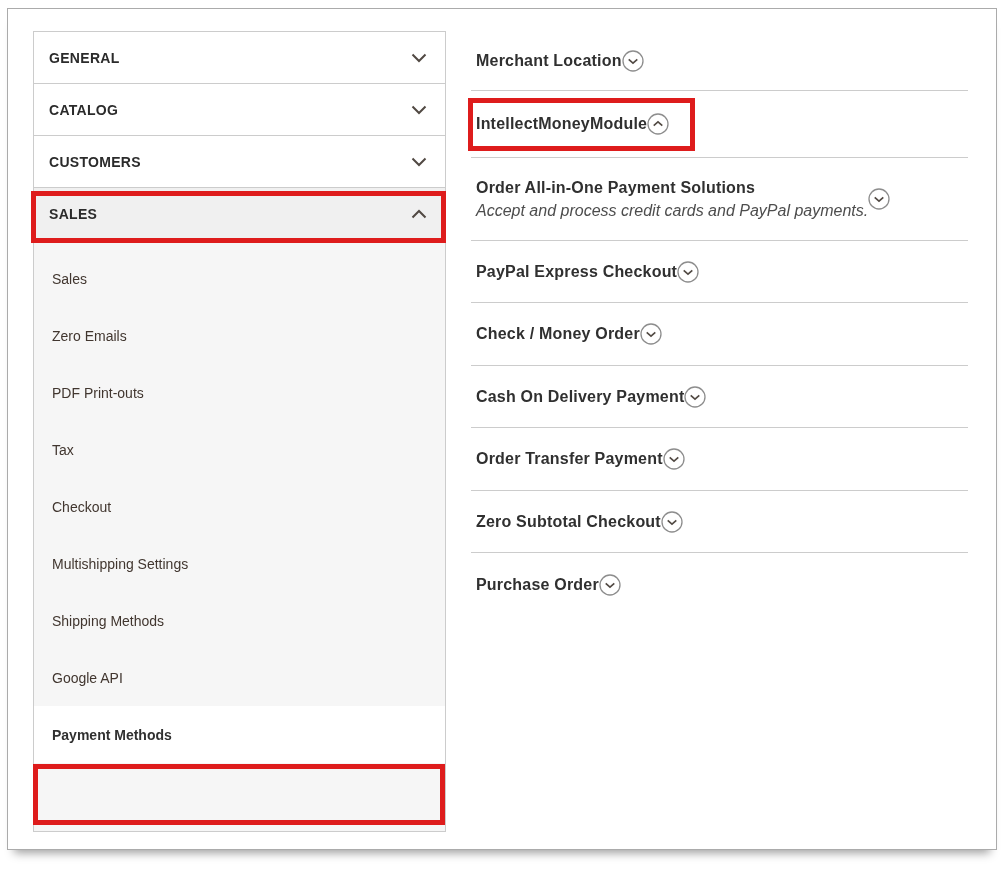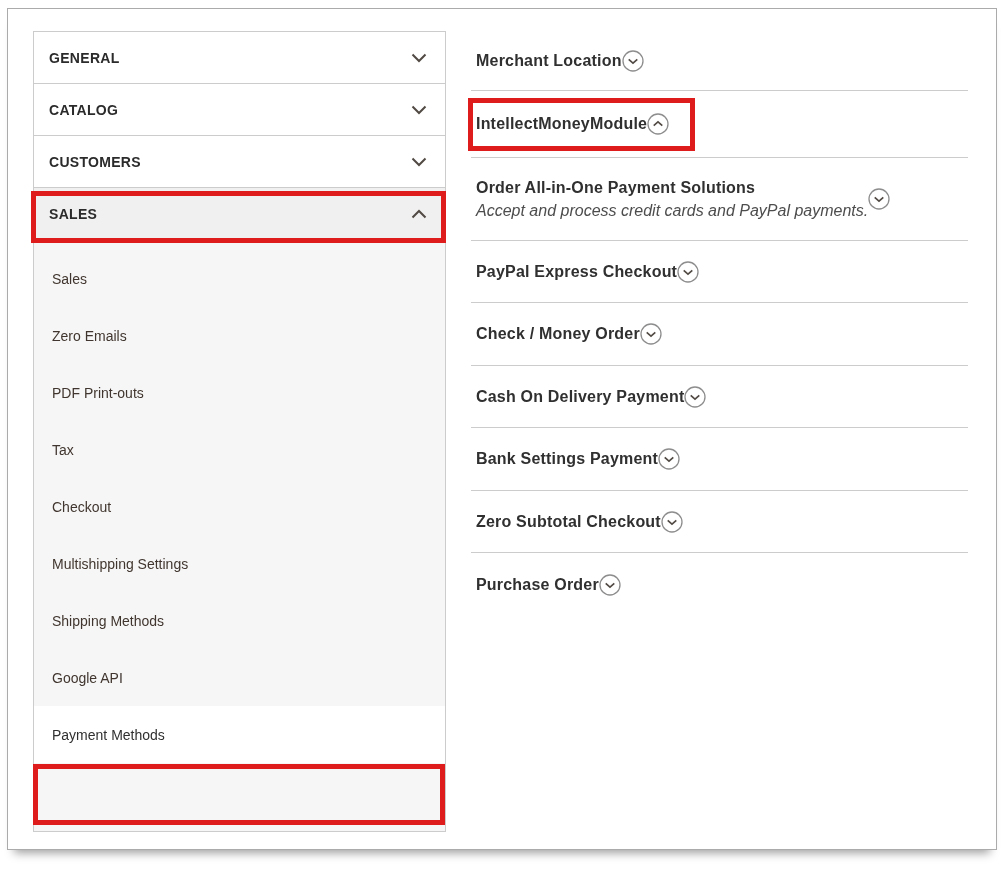--- a/index.html
+++ b/index.html
@@ -38,21 +38,21 @@
   }
   .nav-panel{
     box-sizing:border-box;width:413px;height:592px;background:#f6f6f6;
     border:1px solid #cccccc;border-top:none;padding-top:10px;
   }
   .nav-item{
     box-sizing:border-box;height:57px;display:flex;align-items:center;
     padding-left:18px;font-size:14px;color:#41362f;cursor:pointer;
   }
   .nav-item.active{
-    background:#ffffff;color:#303030;font-weight:400;
+    background:#ffffff;color:#303030;font-weight:700;
   }
   .chev svg{display:block;}
 
   
   .main{
     position:absolute;left:463px;top:0;width:497px;
     box-sizing:border-box;padding-top:22px;
   }
   .m-row{
     box-sizing:border-box;display:flex;align-items:center;
@@ -213,21 +213,21 @@
       <span class="m-title">Cash On Delivery Payment</span>
       <span class="circle-icon">
         <svg width="22" height="22" viewBox="0 0 22 22">
             <circle cx="11" cy="11" r="10" fill="none" stroke="#8d8d8d" stroke-width="1.3"></circle>
             <path d="M6.7 9.3 L11 13.2 L15.3 9.3" fill="none" stroke="#514943" stroke-width="1.6"></path>
           </svg>
       </span>
     </div>
 
     <div class="m-row r8">
-      <span class="m-title">Bank Settings Payment</span>
+      <span class="m-title">Order Transfer Payment</span>
       <span class="circle-icon">
         <svg width="22" height="22" viewBox="0 0 22 22">
             <circle cx="11" cy="11" r="10" fill="none" stroke="#8d8d8d" stroke-width="1.3"></circle>
             <path d="M6.7 9.3 L11 13.2 L15.3 9.3" fill="none" stroke="#514943" stroke-width="1.6"></path>
           </svg>
       </span>
     </div>
 
     <div class="m-row r9">
       <span class="m-title">Zero Subtotal Checkout</span>

